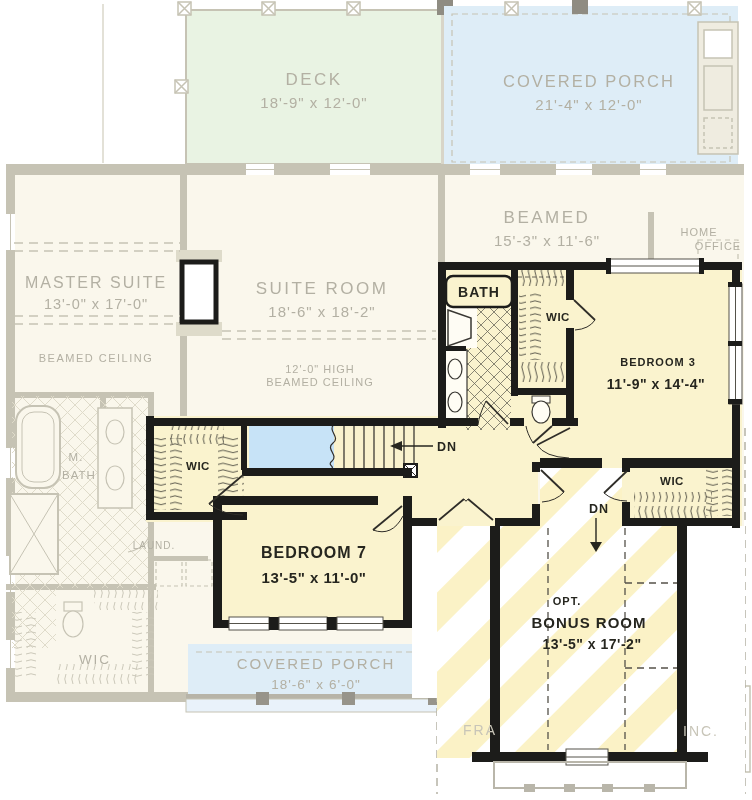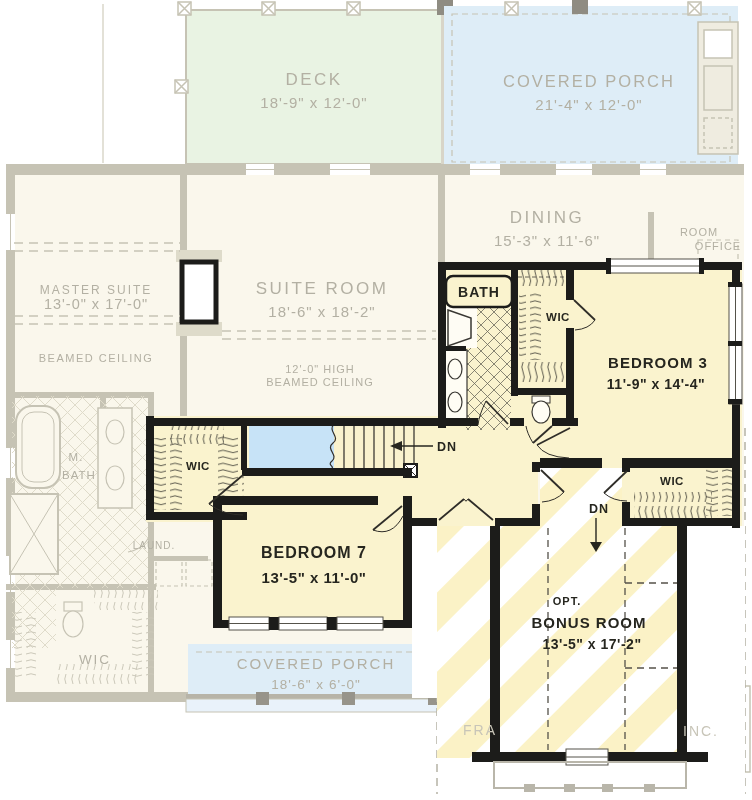--- a/index.html
+++ b/index.html
@@ -334,43 +334,43 @@
       </g>
     </g>
   </g>
 </svg>
 
 <div>
   <div class="lb ghost" style="left:314px;top:79px;font-size:17px;letter-spacing:2.5px">DECK</div>
   <div class="lb ghost" style="left:314px;top:102px;font-size:15px;letter-spacing:1px">18'-9" x 12'-0"</div>
   <div class="lb ghost" style="left:589px;top:81px;font-size:16.5px;letter-spacing:2px">COVERED PORCH</div>
   <div class="lb ghost" style="left:589px;top:104px;font-size:15px;letter-spacing:1px">21'-4" x 12'-0"</div>
-  <div class="lb ghost" style="left:547px;top:217px;font-size:17px;letter-spacing:2.5px">DINING</div>
+  <div class="lb ghost" style="left:547px;top:217px;font-size:17px;letter-spacing:2.5px">BEAMED</div>
   <div class="lb ghost" style="left:547px;top:240px;font-size:15px;letter-spacing:1px">15'-3" x 11'-6"</div>
-  <div class="lb ghost" style="left:699px;top:232px;font-size:11px;letter-spacing:1px">ROOM</div>
+  <div class="lb ghost" style="left:699px;top:232px;font-size:11px;letter-spacing:1px">HOME</div>
   <div class="lb ghost" style="left:718px;top:246px;font-size:11px;letter-spacing:1px">OFFICE</div>
-  <div class="lb ghost" style="left:96px;top:290px;font-size:12px;letter-spacing:2px">MASTER SUITE</div>
+  <div class="lb ghost" style="left:96px;top:283px;font-size:16px;letter-spacing:2px">MASTER SUITE</div>
   <div class="lb ghost" style="left:96px;top:304px;font-size:14.5px;letter-spacing:1px">13'-0" x 17'-0"</div>
   <div class="lb ghost" style="left:96px;top:358px;font-size:11px;letter-spacing:1.5px">BEAMED CEILING</div>
   <div class="lb ghost" style="left:322px;top:288px;font-size:17px;letter-spacing:2.5px">SUITE ROOM</div>
   <div class="lb ghost" style="left:322px;top:311px;font-size:15px;letter-spacing:1px">18'-6" x 18'-2"</div>
   <div class="lb ghost" style="left:320px;top:369px;font-size:11px;letter-spacing:1px">12'-0" HIGH</div>
   <div class="lb ghost" style="left:320px;top:382px;font-size:11px;letter-spacing:1px">BEAMED CEILING</div>
   <div class="lb ghost" style="left:76px;top:458px;font-size:11.5px;letter-spacing:1px">M.</div>
   <div class="lb ghost" style="left:79px;top:476px;font-size:11.5px;letter-spacing:1px">BATH</div>
   <div class="lb ghost" style="left:154px;top:546px;font-size:10px;letter-spacing:1px">LAUND.</div>
   <div class="lb ghost" style="left:95px;top:660px;font-size:13.5px;letter-spacing:2px">WIC</div>
   <div class="lb ghost" style="left:316px;top:663px;font-size:15px;letter-spacing:2px">COVERED PORCH</div>
   <div class="lb ghost" style="left:316px;top:685px;font-size:13.5px;letter-spacing:1px">18'-6" x 6'-0"</div>
   <div class="lb ghost" style="left:480px;top:730px;font-size:14px;letter-spacing:2px;color:var(--watermark)">FRA</div>
   <div class="lb ghost" style="left:701px;top:731px;font-size:14px;letter-spacing:2px;color:var(--watermark)">INC.</div>
 
   <div class="lb active" style="left:479px;top:292px;font-size:14px;letter-spacing:1px">BATH</div>
   <div class="lb active" style="left:558px;top:318px;font-size:11.5px;letter-spacing:0.5px">WIC</div>
-  <div class="lb active" style="left:658px;top:362px;font-size:15px;letter-spacing:1px">BEDROOM 3</div>
+  <div class="lb active" style="left:658px;top:362px;font-size:11px;letter-spacing:1px">BEDROOM 3</div>
   <div class="lb active" style="left:656px;top:384px;font-size:14px;letter-spacing:0.5px">11'-9" x 14'-4"</div>
   <div class="lb active" style="left:198px;top:467px;font-size:11.5px;letter-spacing:0.5px">WIC</div>
   <div class="lb active" style="left:447px;top:447px;font-size:12.5px;letter-spacing:1px">DN</div>
   <div class="lb active" style="left:314px;top:553px;font-size:16px;letter-spacing:1px">BEDROOM 7</div>
   <div class="lb active" style="left:314px;top:577px;font-size:15px;letter-spacing:0.5px">13'-5" x 11'-0"</div>
   <div class="lb active" style="left:672px;top:482px;font-size:11.5px;letter-spacing:0.5px">WIC</div>
   <div class="lb active" style="left:599px;top:509px;font-size:12.5px;letter-spacing:1px">DN</div>
   <div class="lb active" style="left:567px;top:601px;font-size:11px;letter-spacing:1px">OPT.</div>
   <div class="lb active" style="left:589px;top:622px;font-size:15px;letter-spacing:1px">BONUS ROOM</div>
   <div class="lb active" style="left:592px;top:644px;font-size:14px;letter-spacing:0.5px">13'-5" x 17'-2"</div>

